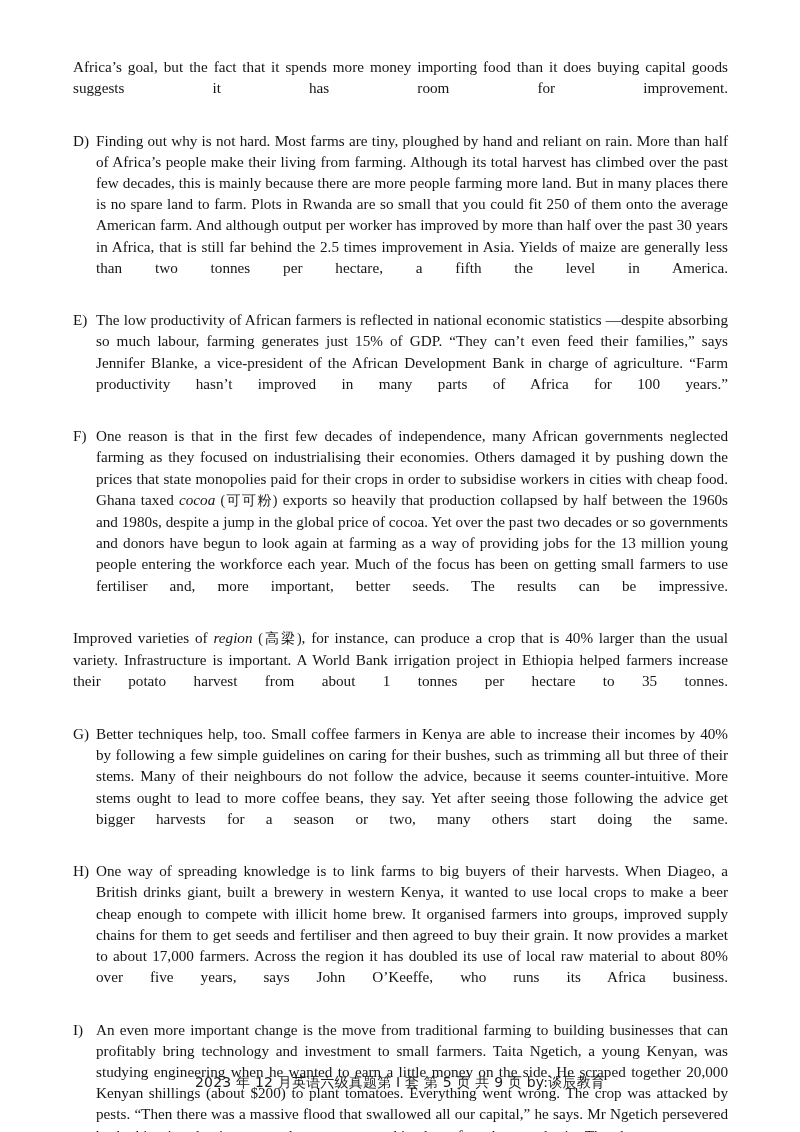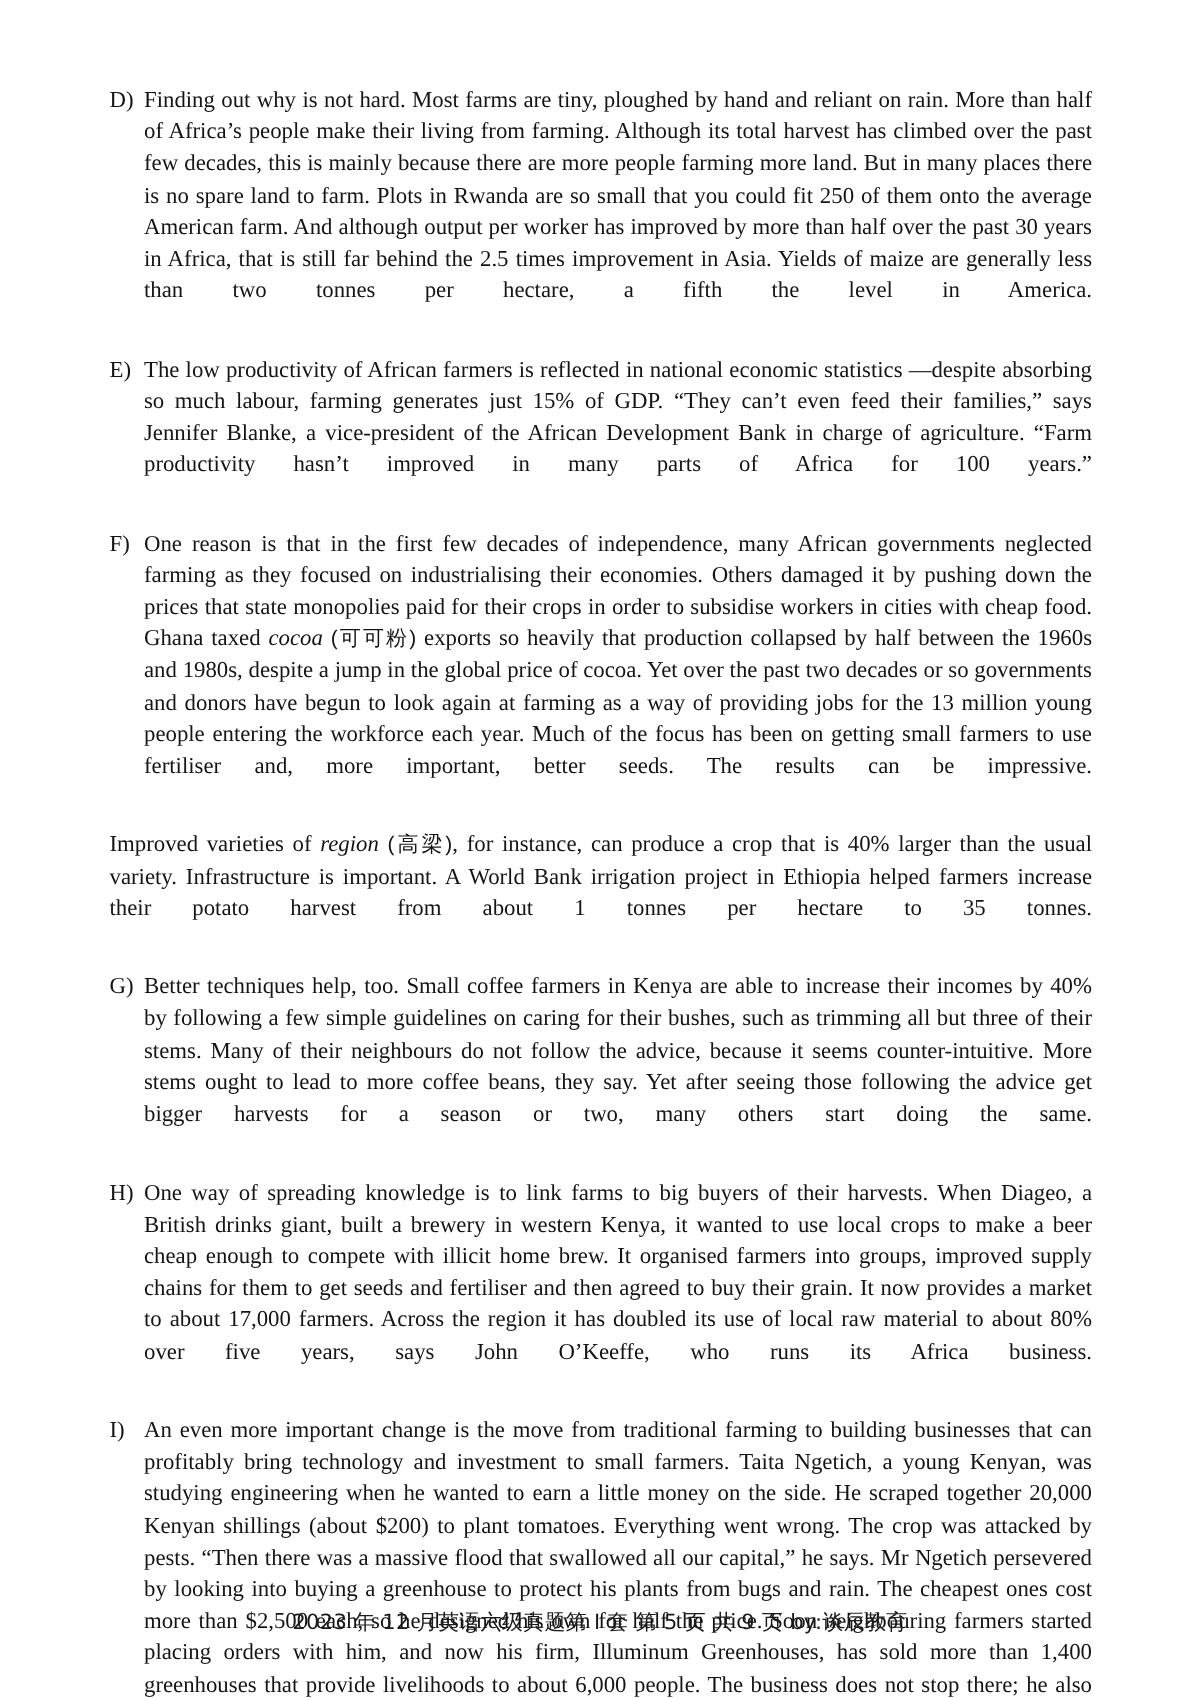--- a/index.html
+++ b/index.html
@@ -70,21 +70,21 @@
     width: 100%;
   }
   .para-body.full-justify::after {
     content: "";
     display: inline-block;
     width: 100%;
   }
   em.term {
   }
   .cjk {
-    font-family: Liberation Sans, sans-serif;
+    font-family: Liberation Serif, serif;
     font-style: normal;
     font-size: 14px;
   }
   .footer {
     position: absolute;
     left: 0;
     right: 0;
     top: 1074px;
     text-align: center;
     font-size: 14px;
@@ -92,20 +92,24 @@
     color: #1a1a1a;
     font-family: "DejaVu Sans", "Liberation Sans", sans-serif;
     letter-spacing: 0.2px;
   }
 </style>
 </head>
 <body>
 
 <div class="page">
   <div class="content" id="passage-body">
+      <div class="para lead">
+        <div class="para-label"></div>
+        <div class="para-body full-justify"><span>Africa’s goal, but the fact that it spends more money importing food than it does buying capital goods suggests it has room for improvement.</span></div>
+      </div>
       <div class="para">
         <div class="para-label">D)</div>
         <div class="para-body full-justify"><span>Finding out why is not hard. Most farms are tiny, ploughed by hand and reliant on rain. More than half of Africa’s people make their living from farming. Although its total harvest has climbed over the past few decades, this is mainly because there are more people farming more land. But in many places there is no spare land to farm. Plots in Rwanda are so small that you could fit 250 of them onto the average American farm. And although output per worker has improved by more than half over the past 30 years in Africa, that is still far behind the 2.5 times improvement in Asia. Yields of maize are generally less than two tonnes per hectare, a fifth the level in America.</span></div>
       </div>
       <div class="para">
         <div class="para-label">E)</div>
         <div class="para-body full-justify"><span>The low productivity of African farmers is reflected in national economic statistics —despite absorbing so much labour, farming generates just 15% of GDP. “They can’t even feed their families,” says Jennifer Blanke, a vice-president of the African Development Bank in charge of agriculture. “Farm productivity hasn’t improved in many parts of Africa for 100 years.”</span></div>
       </div>
       <div class="para">
         <div class="para-label">F)</div>

